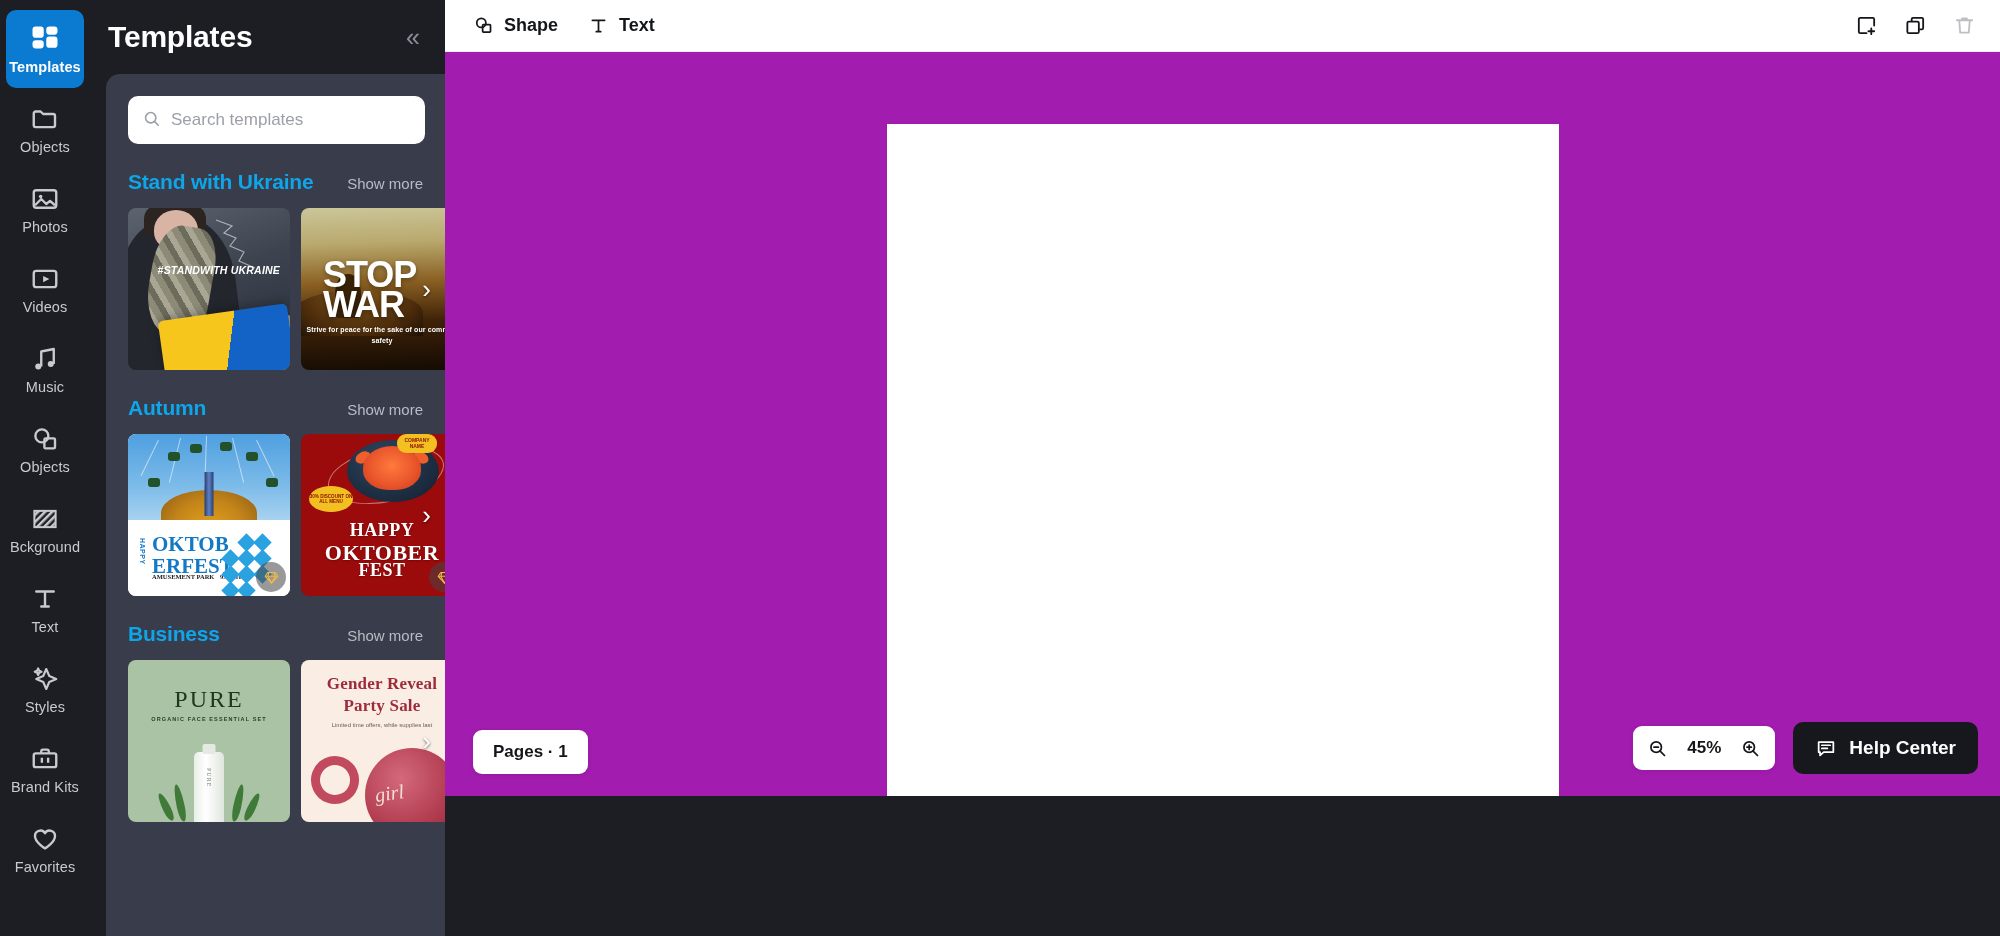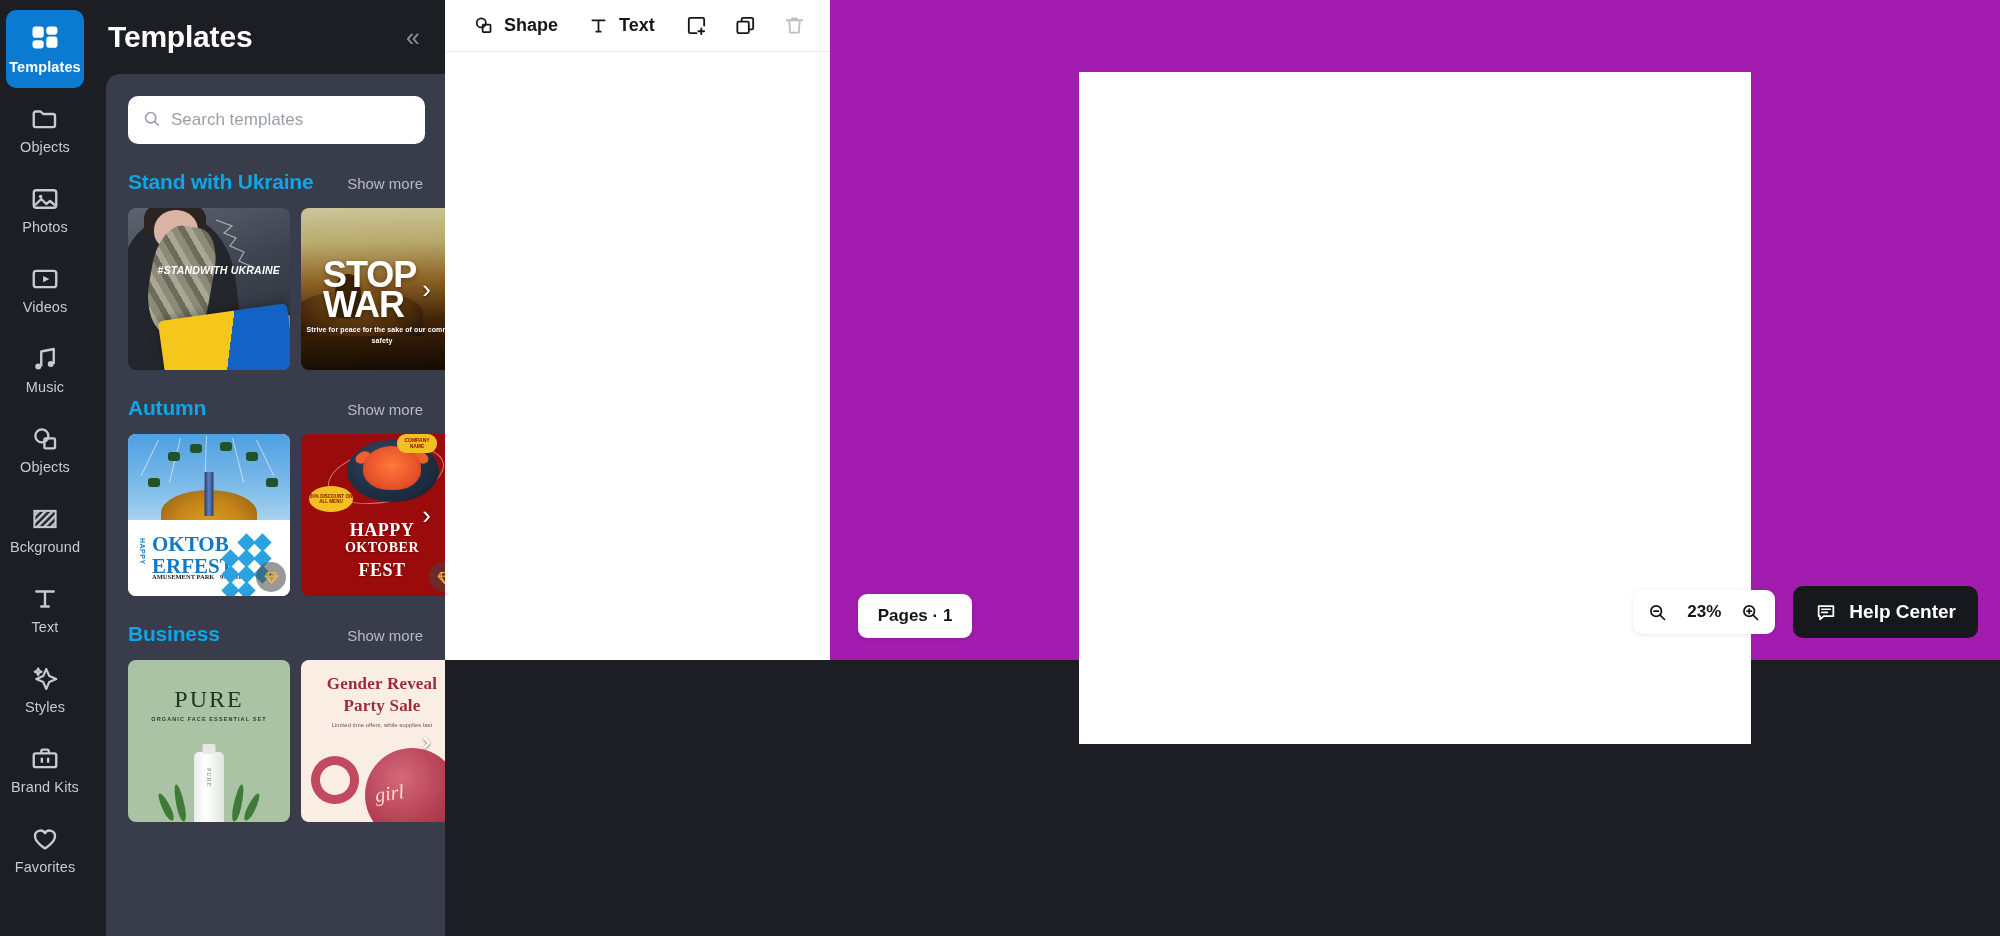--- a/index.html
+++ b/index.html
@@ -229,21 +229,21 @@
   .t-red .ring {
     position:absolute; left:26px; top:14px; width:118px; height:54px;
     border:1px solid rgba(255,255,255,.45); border-radius:50%; transform:rotate(-12deg);
   }
   .t-red .h1,.t-red .h2,.t-red .h3 {
     position:absolute; left:0; right:0; text-align:center; color:#fff;
     font-weight:800; font-family:"Liberation Serif",serif; letter-spacing:.5px;
     text-shadow:0 1px 2px rgba(0,0,0,.3);
   }
   .t-red .h1 { top:86px; font-size:18px; }
-  .t-red .h2 { top:106px; font-size:14px; }
+  .t-red .h2 { top:106px; font-size:22px; }
   .t-red .h3 { top:126px; font-size:18px; }
 
   
   .t-pure { background:#a9c3a4; }
   .t-pure .ttl {
     position:absolute; left:0; right:0; top:26px; text-align:center;
     font-family:"Liberation Serif",serif; font-size:24px; color:#22361f; letter-spacing:2px;
   }
   .t-pure .sub {
     position:absolute; left:0; right:0; top:56px; text-align:center;
@@ -287,21 +287,21 @@
   .t-gen .rib {
     position:absolute; left:10px; top:96px; width:48px; height:48px;
     border:9px solid #c24a5e; border-radius:50%; transform:rotate(20deg);
   }
   .t-gen .girl {
     position:absolute; left:74px; top:122px; font-family:"Liberation Serif",serif;
     font-style:italic; font-size:20px; color:#f4dfd4; transform:rotate(-8deg);
   }
 
   
-  .stage { flex: 1 1 auto; height: 660px; display: flex; flex-direction: row; background:#ffffff; }
+  .stage { flex: 1 1 auto; height: 660px; display: flex; flex-direction: column; background:#ffffff; }
   .topbar {
     height: 52px; flex: 0 0 52px; background:#fff;
     display:flex; align-items:center; padding: 0 24px 0 28px;
     border-bottom: 1px solid #ececec;
   }
   .tool {
     display:flex; align-items:center; gap:10px; margin-right: 30px;
     cursor:pointer; color:#14161a; font-size:18px; font-weight:700;
   }
   .tool svg { width:21px; height:21px; display:block; }
@@ -677,21 +677,21 @@
       <div class="pages-pill">Pages · 1</div>
 
       <div class="bottom-right">
         <div class="zoom-pill">
           <span>
             <svg viewBox="0 0 24 24" fill="none" stroke="#14161a" stroke-width="2" stroke-linecap="round">
               <circle cx="10.5" cy="10.5" r="6"></circle>
                 <path d="M15 15l5 5M8 10.5h5"></path>
             </svg>
           </span>
-          <span class="zoom-val">23%</span>
+          <span class="zoom-val">45%</span>
           <span>
             <svg viewBox="0 0 24 24" fill="none" stroke="#14161a" stroke-width="2" stroke-linecap="round">
               <circle cx="10.5" cy="10.5" r="6"></circle>
                 <path d="M15 15l5 5M8 10.5h5M10.5 8v5"></path>
             </svg>
           </span>
         </div>
         <div class="help-btn">
           <span>
             <svg viewBox="0 0 24 24" fill="none" stroke="#fff" stroke-width="1.9" stroke-linejoin="round" stroke-linecap="round">

